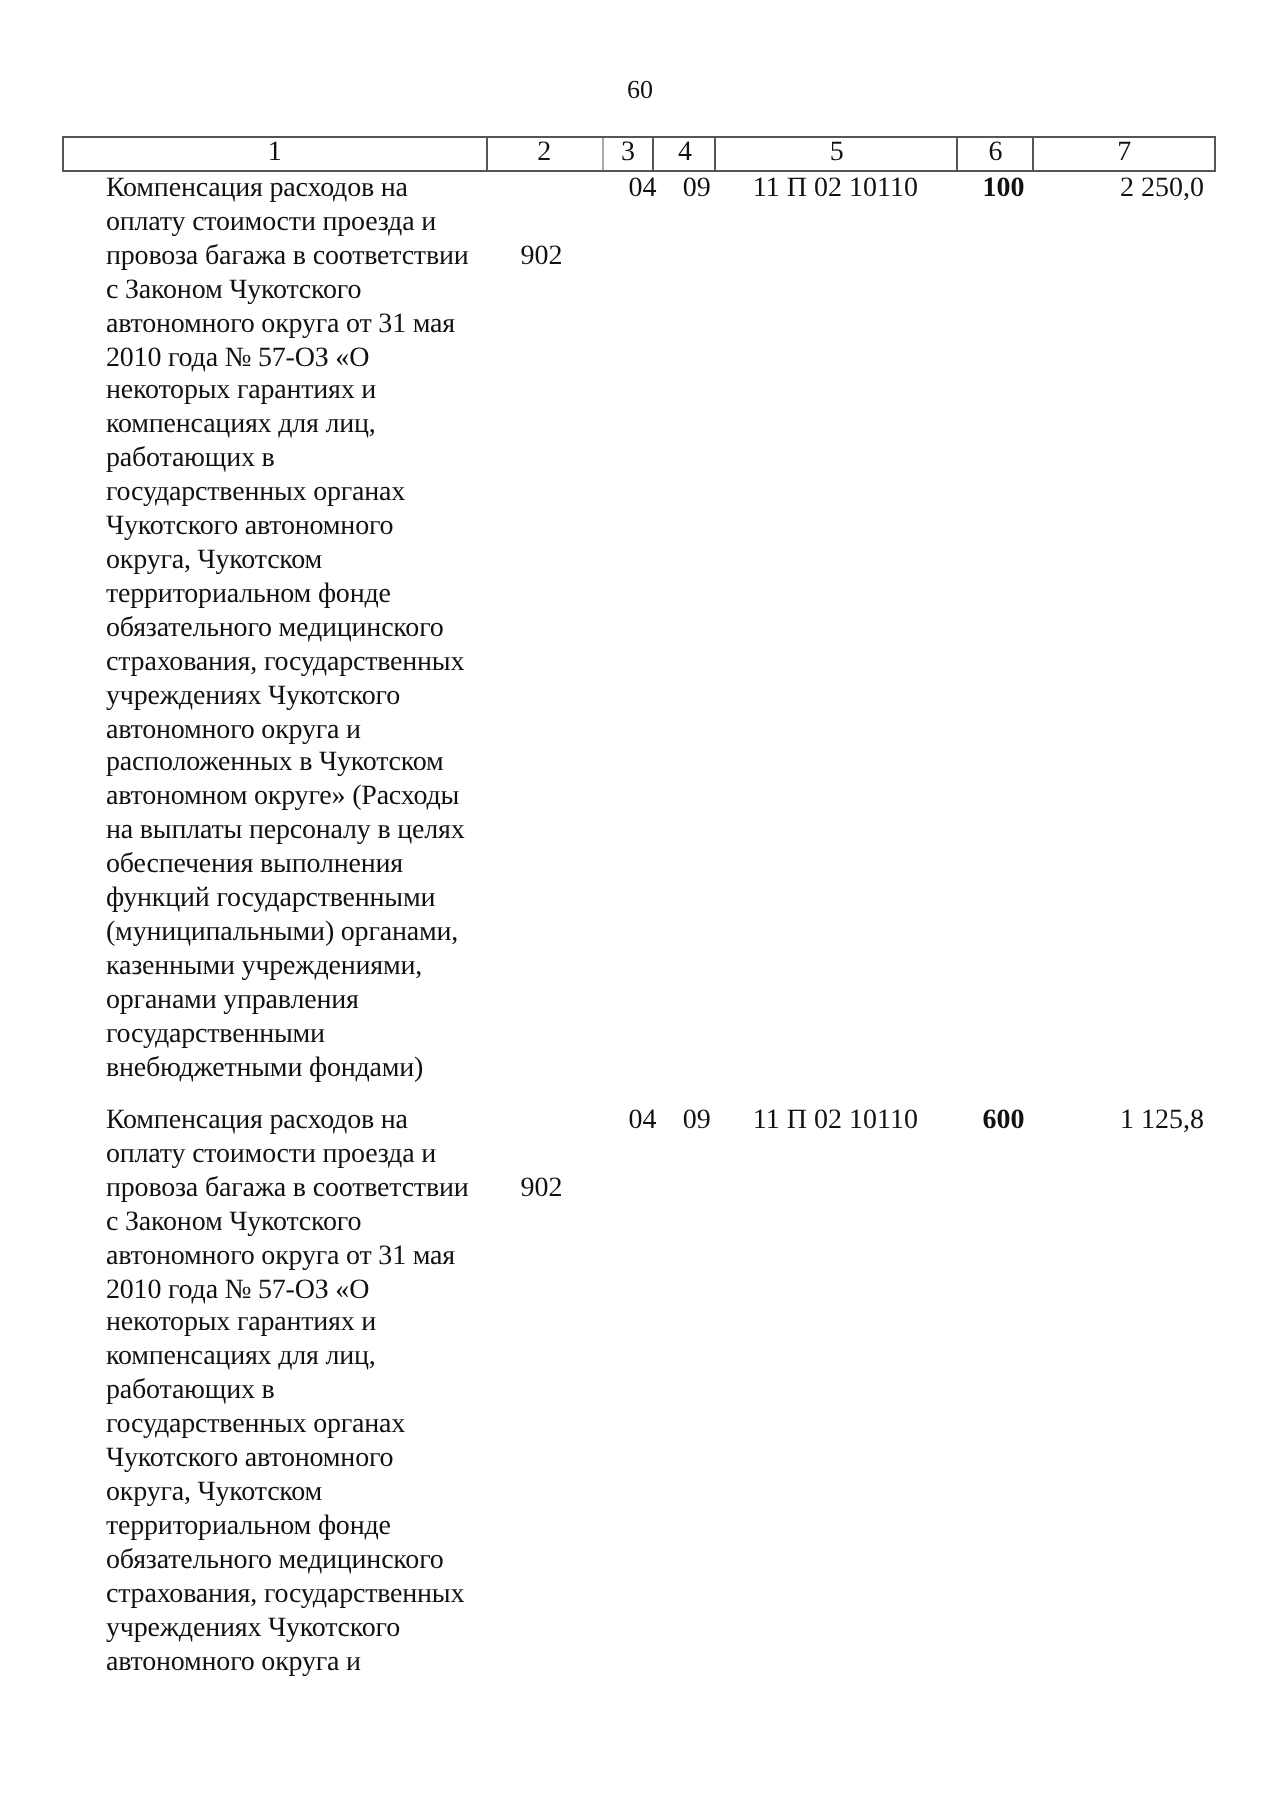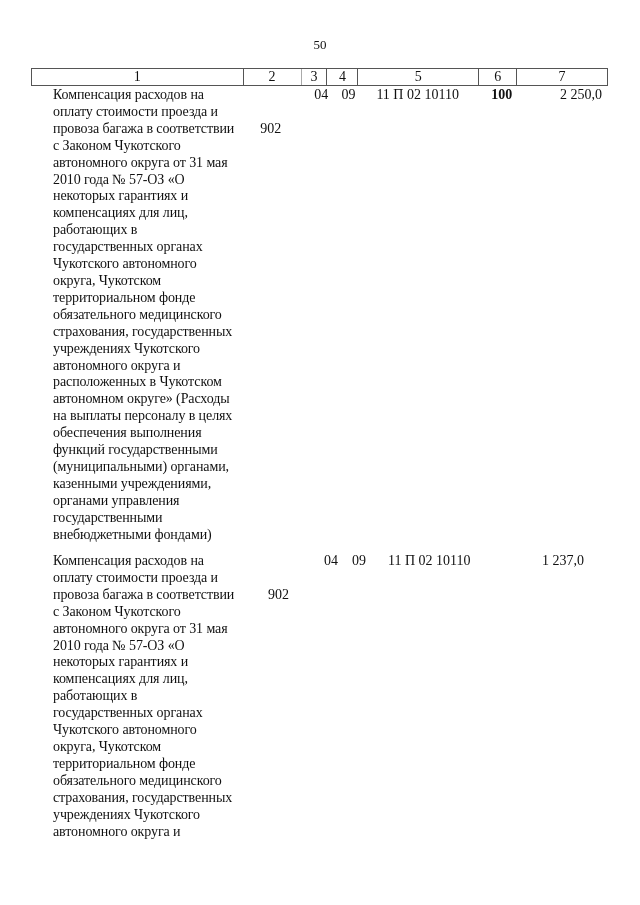--- a/index.html
+++ b/index.html
@@ -70,21 +70,21 @@
     .gr { padding-left: 5px; margin-top: 34px; }
     .sec { padding-left: 3px; text-align: left; }
     .sub { padding-left: 4px; }
     .csr { padding-left: 9px; white-space: nowrap; }
     .vr { padding-left: 7px; font-weight: bold; }
     .amt { text-align: right; padding-right: 6px; }
   </style>
 </head>
 <body>
 
-<div class="page-number">50</div>
+<div class="page-number">60</div>
 
 <div class="header-row">
   <div class="header-cell w1">1</div>
   <div class="header-cell w2">2</div>
   <div class="header-cell w3 c3">3</div>
   <div class="header-cell w4">4</div>
   <div class="header-cell w5">5</div>
   <div class="header-cell w6">6</div>
   <div class="header-cell w7">7</div>
 </div>
@@ -140,14 +140,15 @@
 округа, Чукотском
 территориальном фонде
 обязательного медицинского
 страхования, государственных
 учреждениях Чукотского
 автономного округа и</div>
   <div class="cell w2 gr">902</div>
   <div class="cell w3 sec">04</div>
   <div class="cell w4 sub">09</div>
   <div class="cell w5 csr">11 П 02 10110</div>
-  <div class="cell w7 amt">1 237,0</div>
+  <div class="cell w6 vr">600</div>
+  <div class="cell w7 amt">1 125,8</div>
 </div>
 
 </body></html>

